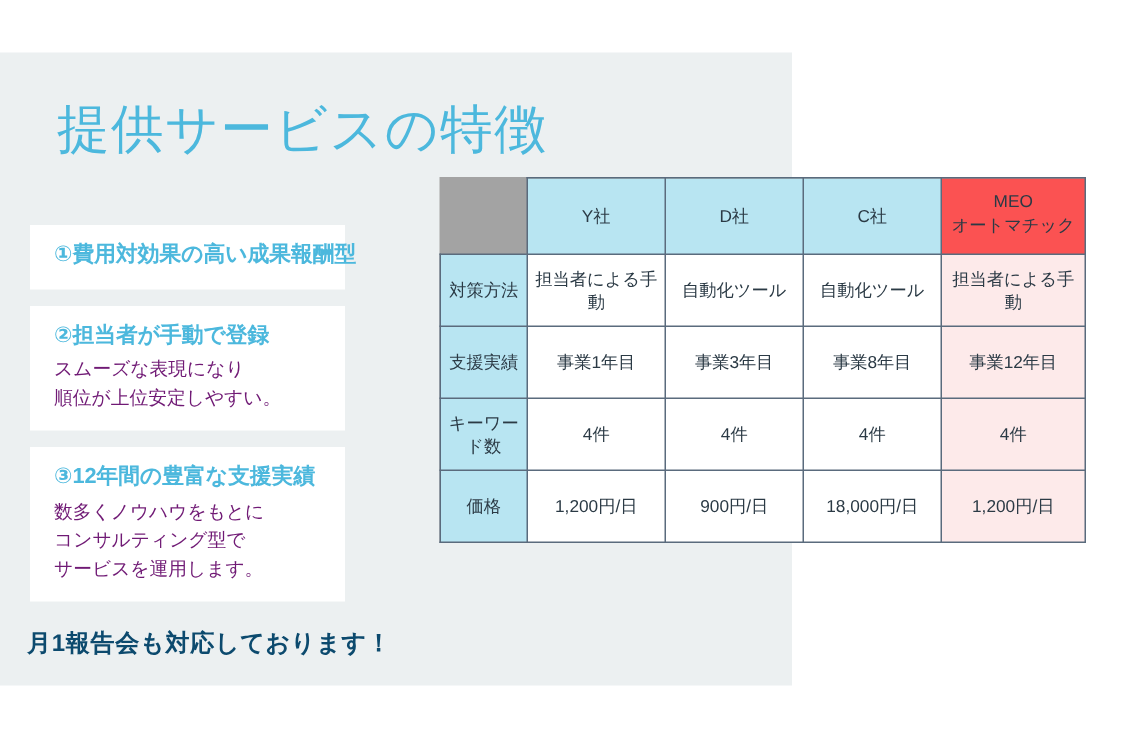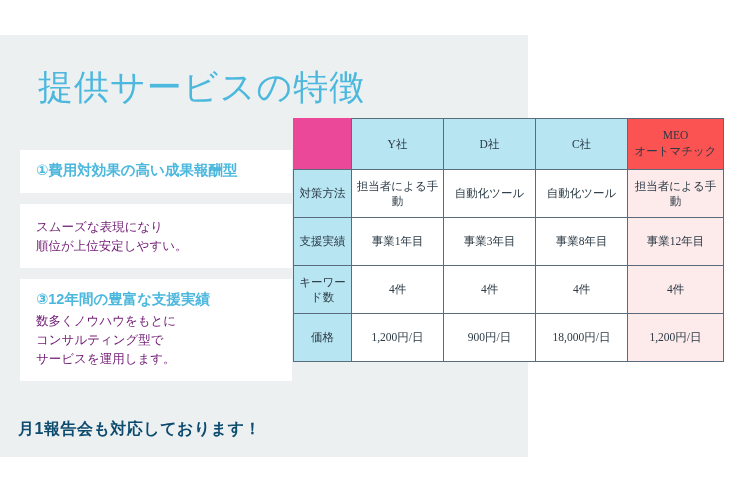--- a/index.html
+++ b/index.html
@@ -36,21 +36,21 @@
     letter-spacing: 1px;
     line-height: 1.1;
     white-space: nowrap;
   }
 
   
   #feature-list {
     position: absolute;
     left: 20px;
     top: 150px;
-    width: 272px;
+    width: 210px;
   }
   .feature-card {
     background: #ffffff;
     box-sizing: border-box;
     padding: 11px 14px 12px 16px;
     margin-bottom: 11px;
   }
   .feature-heading {
     color: #4cb8dd;
     font-weight: bold;
@@ -78,22 +78,21 @@
     white-space: nowrap;
   }
 
   
   #comparison-table {
     position: absolute;
     left: 293px;
     top: 118px;
     border-collapse: collapse;
     table-layout: fixed;
-    background: #ec4899;
-    font-family: Liberation Serif, serif;
+    background: #a3a3a3;
   }
   #comparison-table td,
   #comparison-table th {
     border: 1px solid #5a6b7d;
     text-align: center;
     vertical-align: middle;
     font-size: 11.5px;
     color: #2b3a45;
     padding: 0 2px;
     font-weight: normal;
@@ -148,20 +147,21 @@
 
 <div id="slide-title">提供サービスの特徴</div>
 
 <div id="feature-list">
 
   <div class="feature-card">
     <div class="feature-heading">①費用対効果の高い成果報酬型</div>
   </div>
 
   <div class="feature-card">
+    <div class="feature-heading">②担当者が手動で登録</div>
     <div class="feature-body" style="white-space: pre-line;">スムーズな表現になり
 順位が上位安定しやすい。</div>
   </div>
 
   <div class="feature-card">
     <div class="feature-heading">③12年間の豊富な支援実績</div>
     <div class="feature-body" style="white-space: pre-line;">数多くノウハウをもとに
 コンサルティング型で
 サービスを運用します。</div>
   </div>

